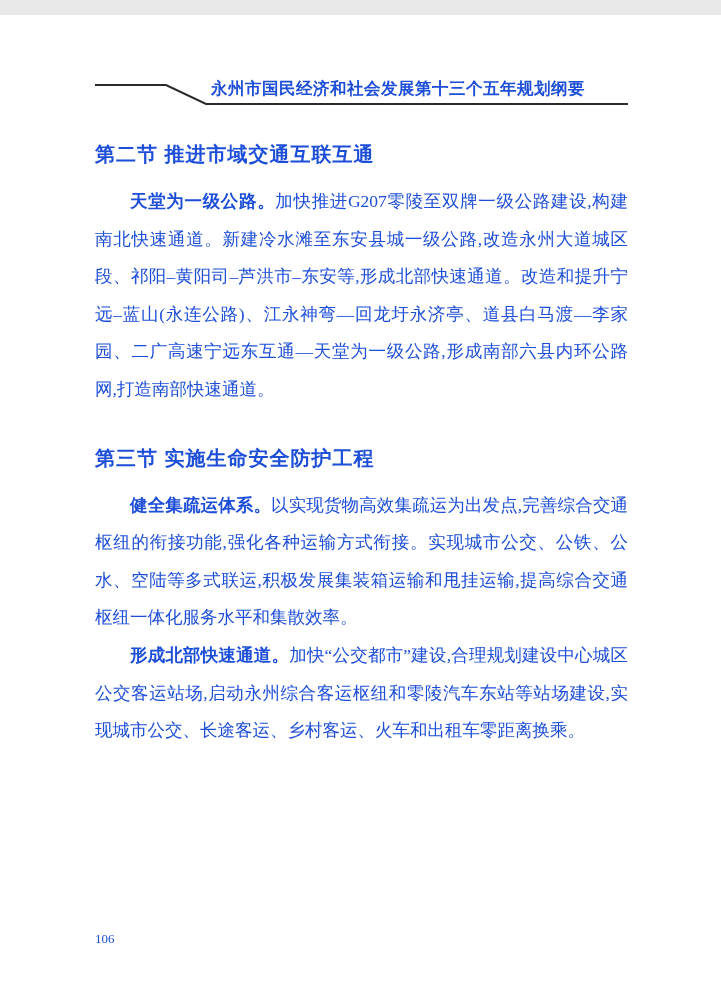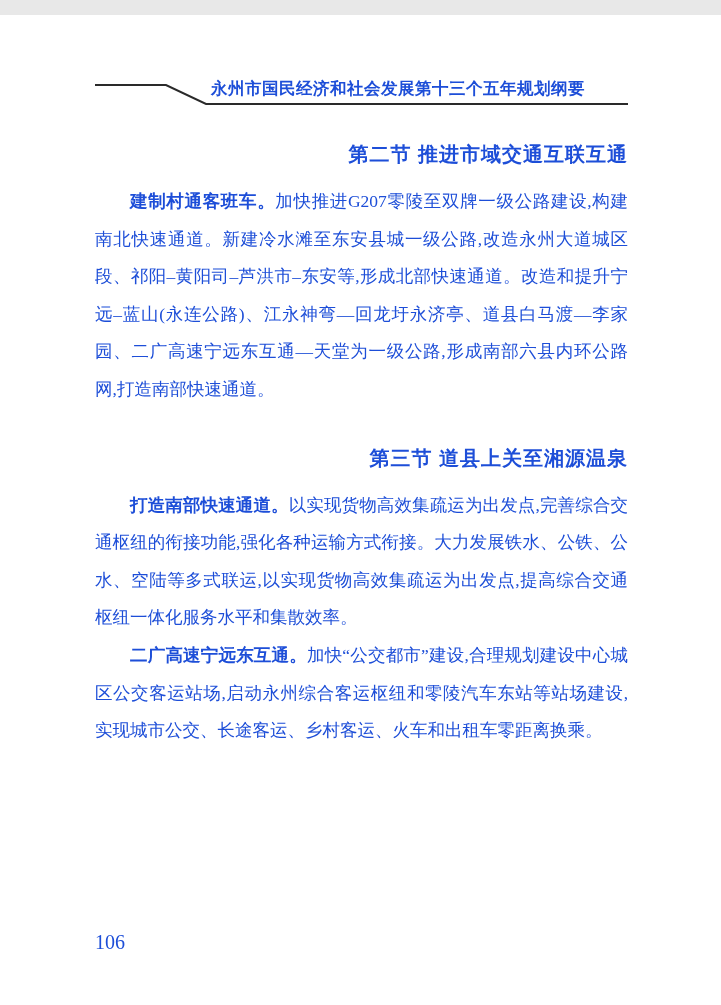--- a/index.html
+++ b/index.html
@@ -38,21 +38,21 @@
   .content {
     position: absolute;
     top: 96px;
     left: 95px;
     width: 533px;
   }
   .section-heading {
     font-family: "Liberation Sans", "DejaVu Sans", sans-serif;
     font-weight: bold;
     font-size: 20px;
-    text-align: right;
+    text-align: left;
     margin: 36px 0 15px 0;
     letter-spacing: 1px;
   }
   .section-heading:first-child { margin-top: 30px; }
   p.body-para {
     font-family: "Liberation Serif", "DejaVu Serif", serif;
     font-size: 17.5px;
     line-height: 37.6px;
     text-align: justify;
     text-indent: 2em;
@@ -63,46 +63,46 @@
     font-family: "Liberation Sans", "DejaVu Sans", sans-serif;
     font-weight: bold;
   }
 
   
   .page-number {
     position: absolute;
     left: 95px;
     top: 916px;
     font-family: "Liberation Serif", "DejaVu Serif", serif;
-    font-size: 20px;
+    font-size: 13px;
   }
 </style>
 </head>
 <body>
 
 <div class="page">
 
   <div class="running-header">
     <svg width="533" height="38" viewBox="0 0 533 38">
       <polyline points="0,12 71,12 111,31 533,31" fill="none" stroke="#2a2a2a" stroke-width="2"></polyline>
     </svg>
     <div class="header-title">永州市国民经济和社会发展第十三个五年规划纲要</div>
   </div>
 
   <div class="content">
 
     <h2 class="section-heading">第二节 推进市域交通互联互通</h2>
 
-    <p class="body-para"><span class="lead">建制村通客班车。</span><span>加快推进G207零陵至双牌一级公路建设,构建南北快速通道。新建冷水滩至东安县城一级公路,改造永州大道城区段、祁阳–黄阳司–芦洪市–东安等,形成北部快速通道。改造和提升宁远–蓝山(永连公路)、江永神弯—回龙圩永济亭、道县白马渡—李家园、二广高速宁远东互通—天堂为一级公路,形成南部六县内环公路网,打造南部快速通道。</span></p>
+    <p class="body-para"><span class="lead">天堂为一级公路。</span><span>加快推进G207零陵至双牌一级公路建设,构建南北快速通道。新建冷水滩至东安县城一级公路,改造永州大道城区段、祁阳–黄阳司–芦洪市–东安等,形成北部快速通道。改造和提升宁远–蓝山(永连公路)、江永神弯—回龙圩永济亭、道县白马渡—李家园、二广高速宁远东互通—天堂为一级公路,形成南部六县内环公路网,打造南部快速通道。</span></p>
 
 
 
-    <h2 class="section-heading">第三节 道县上关至湘源温泉</h2>
+    <h2 class="section-heading">第三节 实施生命安全防护工程</h2>
 
-    <p class="body-para"><span class="lead">打造南部快速通道。</span><span>以实现货物高效集疏运为出发点,完善综合交通枢纽的衔接功能,强化各种运输方式衔接。大力发展铁水、公铁、公水、空陆等多式联运,以实现货物高效集疏运为出发点,提高综合交通枢纽一体化服务水平和集散效率。</span></p>
+    <p class="body-para"><span class="lead">健全集疏运体系。</span><span>以实现货物高效集疏运为出发点,完善综合交通枢纽的衔接功能,强化各种运输方式衔接。实现城市公交、公铁、公水、空陆等多式联运,积极发展集装箱运输和甩挂运输,提高综合交通枢纽一体化服务水平和集散效率。</span></p>
 
-    <p class="body-para"><span class="lead">二广高速宁远东互通。</span><span>加快“公交都市”建设,合理规划建设中心城区公交客运站场,启动永州综合客运枢纽和零陵汽车东站等站场建设,实现城市公交、长途客运、乡村客运、火车和出租车零距离换乘。</span></p>
+    <p class="body-para"><span class="lead">形成北部快速通道。</span><span>加快“公交都市”建设,合理规划建设中心城区公交客运站场,启动永州综合客运枢纽和零陵汽车东站等站场建设,实现城市公交、长途客运、乡村客运、火车和出租车零距离换乘。</span></p>
 
   </div>
 
   <div class="page-number">106</div>
 
 </div>
 
 </body></html>

